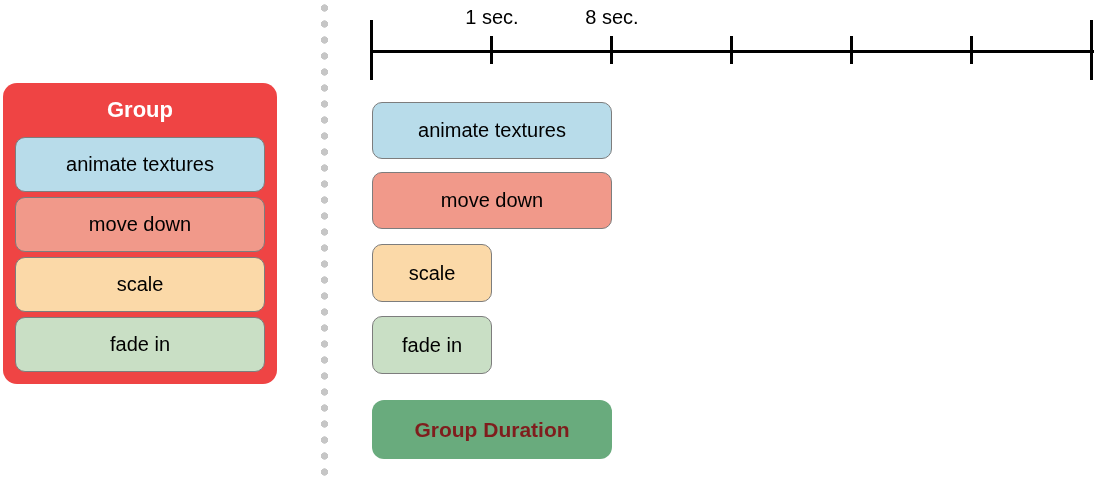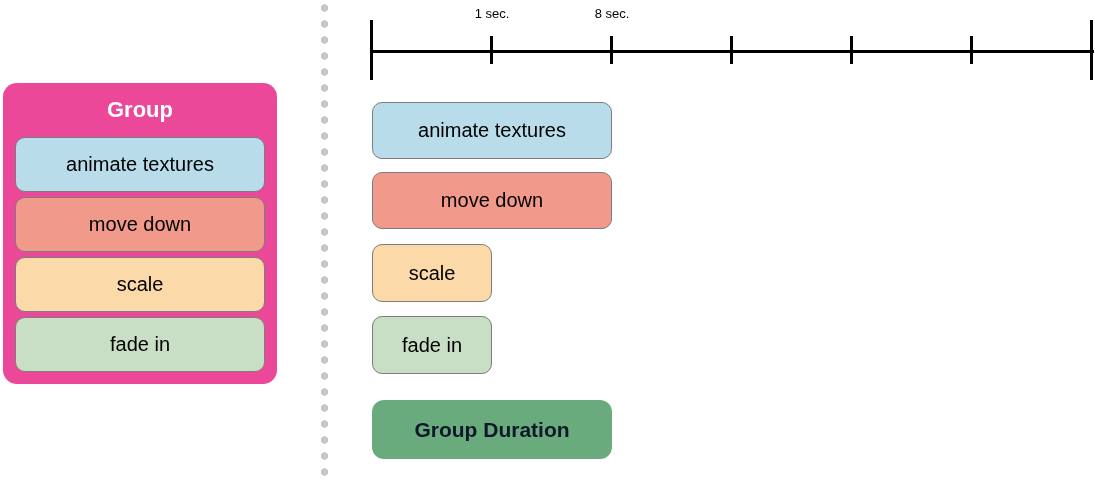--- a/index.html
+++ b/index.html
@@ -56,21 +56,21 @@
     position: absolute;
     width: 3px;
     background: #000000;
   }
   .tick.tall  { top: 20px; height: 60px; }
   .tick.short { top: 36px; height: 28px; }
   .tick-label {
     position: absolute;
     top: 6px;
     transform: translateX(-50%);
-    font-size: 13px; color: #000000;
+    font-size: 20px; color: #000000;
     white-space: nowrap;
   }
 
   
   .bar {
     position: absolute;
     border: 1px solid #7d7d7d;
     border-radius: 10px;
     box-sizing: border-box;
     display: flex; align-items: center; justify-content: center;
@@ -81,21 +81,21 @@
   .bar.row-2 { top: 244px; height: 58px; }
   .bar.row-3 { top: 316px; height: 58px; }
   .bar.row-4 { top: 400px; height: 59px; border: none; border-radius: 12px;
                font-weight: bold; font-size: 21px; }
 </style>
 </head>
 <body>
 
 <div class="stage">
 
-  <div class="group-panel" style="background: #ec4899;">
+  <div class="group-panel" style="background: #ef4444;">
     <div class="group-title">Group</div>
     <div class="chip" style="background: rgb(184, 220, 234);">animate textures</div>
     <div class="chip" style="background: rgb(241, 153, 138);">move down</div>
     <div class="chip" style="background: rgb(251, 217, 168);">scale</div>
     <div class="chip" style="background: rgb(201, 223, 197);">fade in</div>
   </div>
 
   <div class="dotted-separator"></div>
 
   <div id="timeline">
@@ -109,16 +109,16 @@
       <div class="tick tall" style="left: 1090px; background: rgb(0, 0, 0);"></div>
       <div class="tick-label" style="left: 492px;">1 sec.</div>
       <div class="tick-label" style="left: 612px;">8 sec.</div>
     </div>
 
   <div>
     <div class="bar row-0" style="left: 372px; width: 240px; background: rgb(184, 220, 234); color: rgb(0, 0, 0);">animate textures</div>
     <div class="bar row-1" style="left: 372px; width: 240px; background: rgb(241, 153, 138); color: rgb(0, 0, 0);">move down</div>
     <div class="bar row-2" style="left: 372px; width: 120px; background: rgb(251, 217, 168); color: rgb(0, 0, 0);">scale</div>
     <div class="bar row-3" style="left: 372px; width: 120px; background: rgb(201, 223, 197); color: rgb(0, 0, 0);">fade in</div>
-    <div class="bar row-4" style="left: 372px; width: 240px; background: rgb(105, 171, 125); color: #0f172a; font-weight: bold;">Group Duration</div>
+    <div class="bar row-4" style="left: 372px; width: 240px; background: rgb(105, 171, 125); color: #7f1d1d; font-weight: bold;">Group Duration</div>
   </div>
 
 </div>
 
 </body></html>

